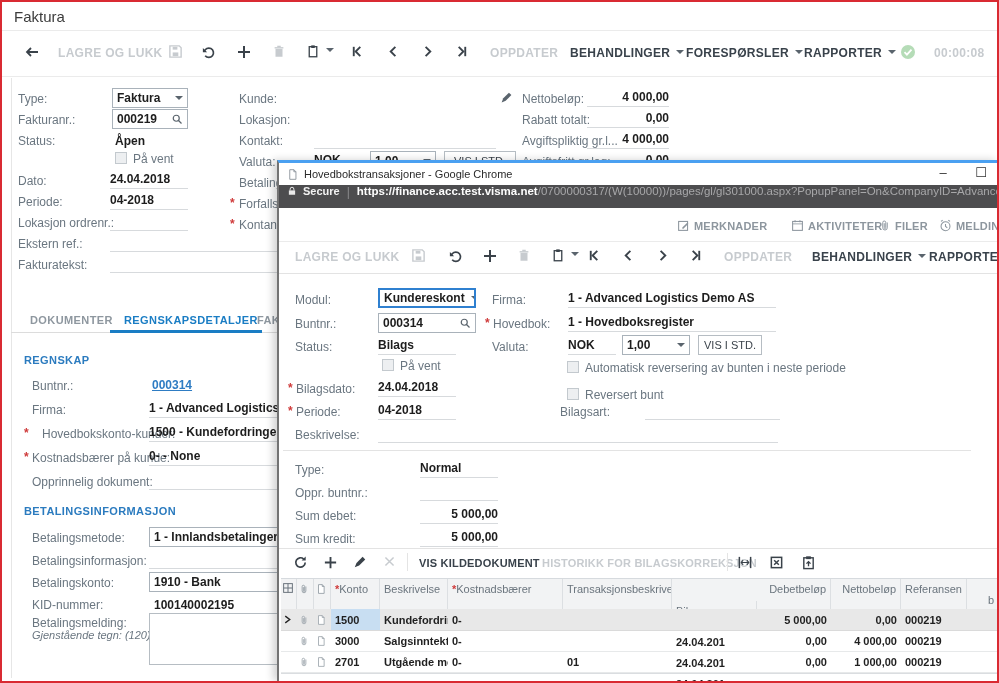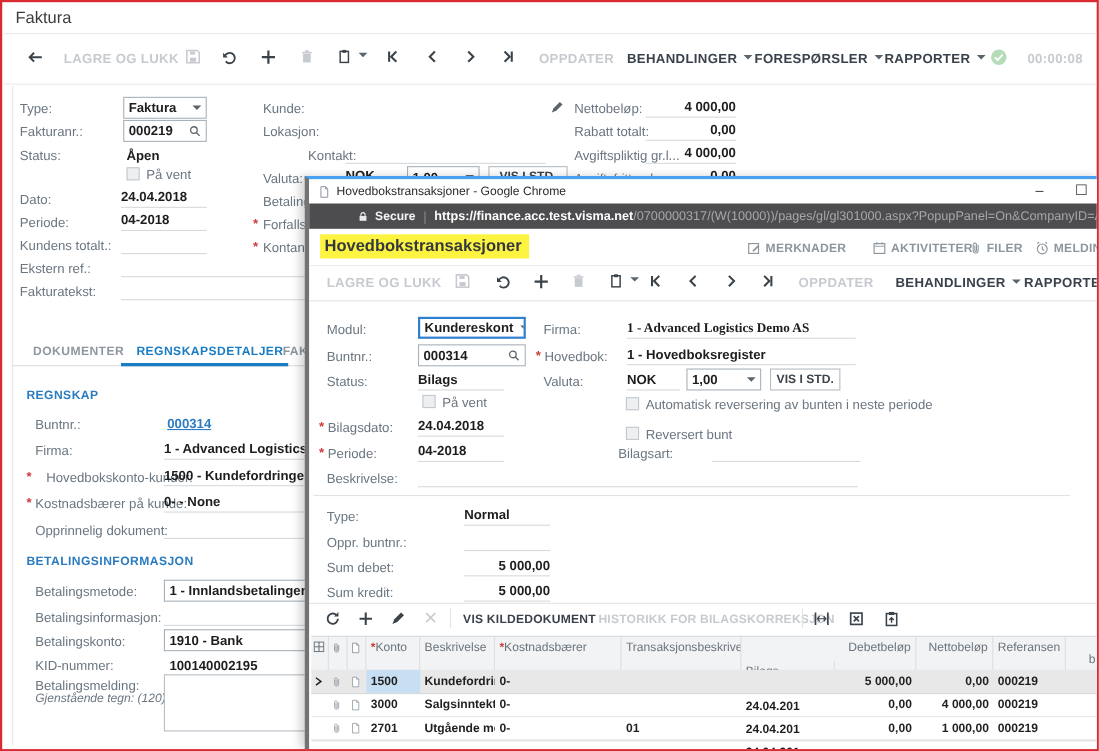--- a/index.html
+++ b/index.html
@@ -5,41 +5,41 @@
   html,body{margin:0;padding:0;background:#fff;font-family:"Liberation Sans","DejaVu Sans",sans-serif;}
   .screen{position:relative;width:999px;height:683px;background:#fff;border:2px solid #d92a32;box-sizing:border-box;overflow:hidden;}
   .abs{position:absolute;}
   .lbl{color:#6a7680;font-size:12px;white-space:nowrap;}
   .val{color:#1d1d1d;font-size:12px;font-weight:700;white-space:nowrap;}
   .ul{border-bottom:1px solid #d7dadd;height:16px;}
   .uval{border-bottom:1px solid #d7dadd;height:16px;color:#1d1d1d;font-size:12px;font-weight:700;white-space:nowrap;overflow:hidden;}
   .rt{text-align:right;}
   .box{border:1px solid #a9b2ba;background:#fff;height:20px;display:flex;align-items:center;justify-content:space-between;padding:0 4px;box-sizing:border-box;font-size:12px;font-weight:700;color:#1d1d1d;white-space:nowrap;overflow:hidden;}
   .focusbox{border:2px solid #2f80d0;}
-  .btn{border:1px solid #b6bdc3;background:#fff;height:20px;display:flex;align-items:center;justify-content:center;font-size:11px;font-weight:700;color:#3a424a;box-sizing:border-box;white-space:nowrap;}
+  .btn{border:1px solid #b6bdc3;background:#fff;height:20px;display:flex;align-items:center;justify-content:center;font-size:11px;font-weight:400;color:#3a424a;box-sizing:border-box;white-space:nowrap;}
   .req{color:#cf3a3a;font-size:12px;font-weight:700;}
   .cb{width:12px;height:12px;border:1px solid #c3c9ce;background:#edeff1;display:inline-block;box-sizing:border-box;}
   .caret{width:0;height:0;border:4px solid transparent;border-top-color:#5a646d;margin-left:6px;margin-top:4px;}
   .tbtxt{font-size:12px;font-weight:700;letter-spacing:.3px;white-space:nowrap;color:#39424b;}
   .ghost{color:#c7cbcf !important;}
   .icon{color:#3a424a;display:inline-block;line-height:0;}
   .icon.ghost{color:#c7cbcf;}
   .hline{background:#ebebeb;height:1px;}
   .vline{background:#e4e4e4;width:1px;}
   .seclbl{font-size:11px;font-weight:700;letter-spacing:.4px;color:#2b7bbf;white-space:nowrap;}
   .tab{font-size:11px;font-weight:700;letter-spacing:.4px;color:#8e979f;white-space:nowrap;}
   .tab.active{color:#1a7dc4;}
   .link{color:#2e7cc3;font-size:12px;font-weight:700;text-decoration:underline;white-space:nowrap;}
   .hint{color:#6a7680;font-size:11px;font-style:italic;white-space:nowrap;}
   
-  .popup{position:absolute;left:275px;top:158px;width:722px;height:521px;background:#fff;border-top:3px solid #4aa0f1;border-left:4px solid #737373;box-sizing:border-box;overflow:hidden;z-index:10;box-shadow:-4px 0 8px rgba(0,0,0,.18);}
+  .popup{position:absolute;left:275px;top:158px;width:722px;height:521px;background:#fff;border-top:3px solid #4aa0f1;border-left:2px solid #737373;box-sizing:border-box;overflow:hidden;z-index:10;box-shadow:-4px 0 8px rgba(0,0,0,.18);}
   .titlebar{position:absolute;left:0;top:0;right:0;height:22px;background:#fff;display:flex;align-items:center;}
   .wintitle{font-size:11px;color:#2a2a2a;margin-left:6px;white-space:nowrap;}
   .winbtn{position:absolute;top:3px;width:24px;height:16px;color:#333;font-size:13px;line-height:14px;text-align:center;}
-  .addressbar{position:absolute;left:0;top:22px;right:0;height:23px;background:#4d4d4f;display:flex;align-items:center;overflow:hidden;padding-left:36px;}
+  .addressbar{position:absolute;left:0;top:22px;right:0;height:23px;background:#4d4d4f;display:flex;align-items:flex-start;overflow:hidden;}
   .secure{color:#f2f2f2;font-size:11px;font-weight:700;margin-left:6px;white-space:nowrap;}
   .urldomain{color:#fdfdfd;font-size:11.5px;font-weight:700;white-space:nowrap;}
   .urlpath{color:#a7a7a9;font-size:11.5px;white-space:nowrap;}
   .hl-heading{background:#fcf440;color:#35393d;font-size:15px;font-weight:700;padding:2px 7px 3px 4px;white-space:nowrap;}
   .hdract{display:flex;align-items:center;gap:4px;color:#8d969e;font-size:11px;font-weight:700;letter-spacing:.2px;white-space:nowrap;}
   
   .grow{position:absolute;left:2px;width:718px;height:21px;display:flex;align-items:center;}
   .gc{height:100%;display:flex;align-items:center;padding:0 4px;box-sizing:border-box;font-size:11px;color:#1f1f1f;font-weight:700;white-space:nowrap;overflow:hidden;}
   .gh{color:#6b757e;font-weight:400;font-size:11px;}
   .c0{width:16px;padding:0 2px;}
@@ -164,35 +164,35 @@
       </span>
     </div>
   <div class="abs lbl" style="left:16px;top:132px;">Status:</div>
   <div class="abs val" style="left:113px;top:132px;">Åpen</div>
   <span class="abs cb" style="left:113px;top:150px;"></span>
   <div class="abs lbl" style="left:131px;top:150px;">På vent</div>
   <div class="abs lbl" style="left:16px;top:172px;">Dato:</div>
   <div class="abs uval" style="left:108px;top:170px;width:78px;">24.04.2018</div>
   <div class="abs lbl" style="left:16px;top:193px;">Periode:</div>
   <div class="abs uval" style="left:108px;top:191px;width:78px;">04-2018</div>
-  <div class="abs lbl" style="left:16px;top:214px;">Kundens totalt.:</div>
+  <div class="abs lbl" style="left:16px;top:214px;">Lokasjon ordrenr.:</div>
   <div class="abs ul" style="left:108px;top:212px;width:78px;"></div>
   <div class="abs lbl" style="left:16px;top:235px;">Ekstern ref.:</div>
   <div class="abs ul" style="left:108px;top:233px;width:168px;"></div>
   <div class="abs lbl" style="left:16px;top:256px;">Fakturatekst:</div>
   <div class="abs ul" style="left:108px;top:254px;width:168px;"></div>
 
   <div class="abs lbl" style="left:237px;top:90px;">Kunde:</div>
   <div class="abs icon" style="left:498px;top:89px;color:#5a646d;">
       <svg width="13" height="13" viewBox="0 0 16 16">
         <path d="M2 14l2-5 7-7 3 3-7 7z" fill="currentColor"></path>
       </svg>
     </div>
   <div class="abs lbl" style="left:237px;top:111px;">Lokasjon:</div>
-  <div class="abs lbl" style="left:237px;top:132px;margin-left:41px;">Kontakt:</div>
+  <div class="abs lbl" style="left:237px;top:132px;">Kontakt:</div>
   <div class="abs ul" style="left:312px;top:130px;width:182px;"></div>
   <div class="abs lbl" style="left:237px;top:153px;">Valuta:</div>
   <div class="abs uval" style="left:312px;top:151px;width:50px;">NOK</div>
   <div class="abs box" style="left:368px;top:149px;width:66px;">
       <span>1,00</span>
       <span class="caret"></span>
     </div>
   <div class="abs btn" style="left:442px;top:149px;width:72px;">VIS I STD.</div>
   <div class="abs lbl" style="left:237px;top:174px;">Betalingsbeting</div>
   <span class="abs req" style="left:228px;top:194px;">*</span>
@@ -266,21 +266,20 @@
             <rect x="3" y="7" width="10" height="7" fill="currentColor"></rect>
             <path d="M5 7V5a3 3 0 0 1 6 0v2" fill="none" stroke="currentColor" stroke-width="1.6"></path>
           </svg>
         </span>
       <span class="secure">Secure</span>
       <span style="color:#8a8a8c;margin:0 7px;font-size:12px;">|</span>
       <span class="urldomain">https://finance.acc.test.visma.net</span>
         <span class="urlpath">/0700000317/(W(10000))/pages/gl/gl301000.aspx?PopupPanel=On&amp;CompanyID=Advanced+Logistics+Der</span>
     </div>
 
-    <span class="abs hl-heading" style="left:10px;top:50px;">Hovedbokstransaksjoner</span>
     <div class="abs hdract" style="left:398px;top:56px;">
         <span class="icon" style="color:#8d969e;">
           <svg width="13" height="13" viewBox="0 0 16 16">
             <rect x="2" y="3" width="11" height="11" fill="none" stroke="currentColor" stroke-width="1.3"></rect>
             <path d="M6.5 10.5l6-6 1.4 1.4-6 6H6.5z" fill="currentColor"></path>
           </svg>
         </span>
         <span>MERKNADER</span>
       </div>
     <div class="abs hdract" style="left:512px;top:56px;">
@@ -402,21 +401,21 @@
     <span class="abs req" style="left:9px;top:218px;">*</span>
     <div class="abs lbl" style="left:17px;top:219px;">Bilagsdato:</div>
     <div class="abs uval" style="left:99px;top:217px;width:78px;">24.04.2018</div>
     <span class="abs req" style="left:9px;top:241px;">*</span>
     <div class="abs lbl" style="left:17px;top:242px;">Periode:</div>
     <div class="abs uval" style="left:99px;top:240px;width:78px;">04-2018</div>
     <div class="abs lbl" style="left:16px;top:265px;">Beskrivelse:</div>
     <div class="abs ul" style="left:99px;top:263px;width:400px;"></div>
 
     <div class="abs lbl" style="left:213px;top:130px;">Firma:</div>
-    <div class="abs uval" style="left:289px;top:128px;width:208px;font-family:Liberation Serif, serif;">1 - Advanced Logistics Demo AS</div>
+    <div class="abs uval" style="left:289px;top:128px;width:208px;">1 - Advanced Logistics Demo AS</div>
     <span class="abs req" style="left:206px;top:153px;">*</span>
     <div class="abs lbl" style="left:214px;top:154px;">Hovedbok:</div>
     <div class="abs uval" style="left:289px;top:152px;width:208px;">1 - Hovedboksregister</div>
     <div class="abs lbl" style="left:213px;top:177px;">Valuta:</div>
     <div class="abs uval" style="left:289px;top:175px;width:48px;">NOK</div>
     <div class="abs box" style="left:343px;top:172px;width:68px;">
         <span>1,00</span>
         <span class="caret"></span>
       </div>
     <div class="abs btn" style="left:419px;top:172px;width:64px;">VIS I STD.</div>

